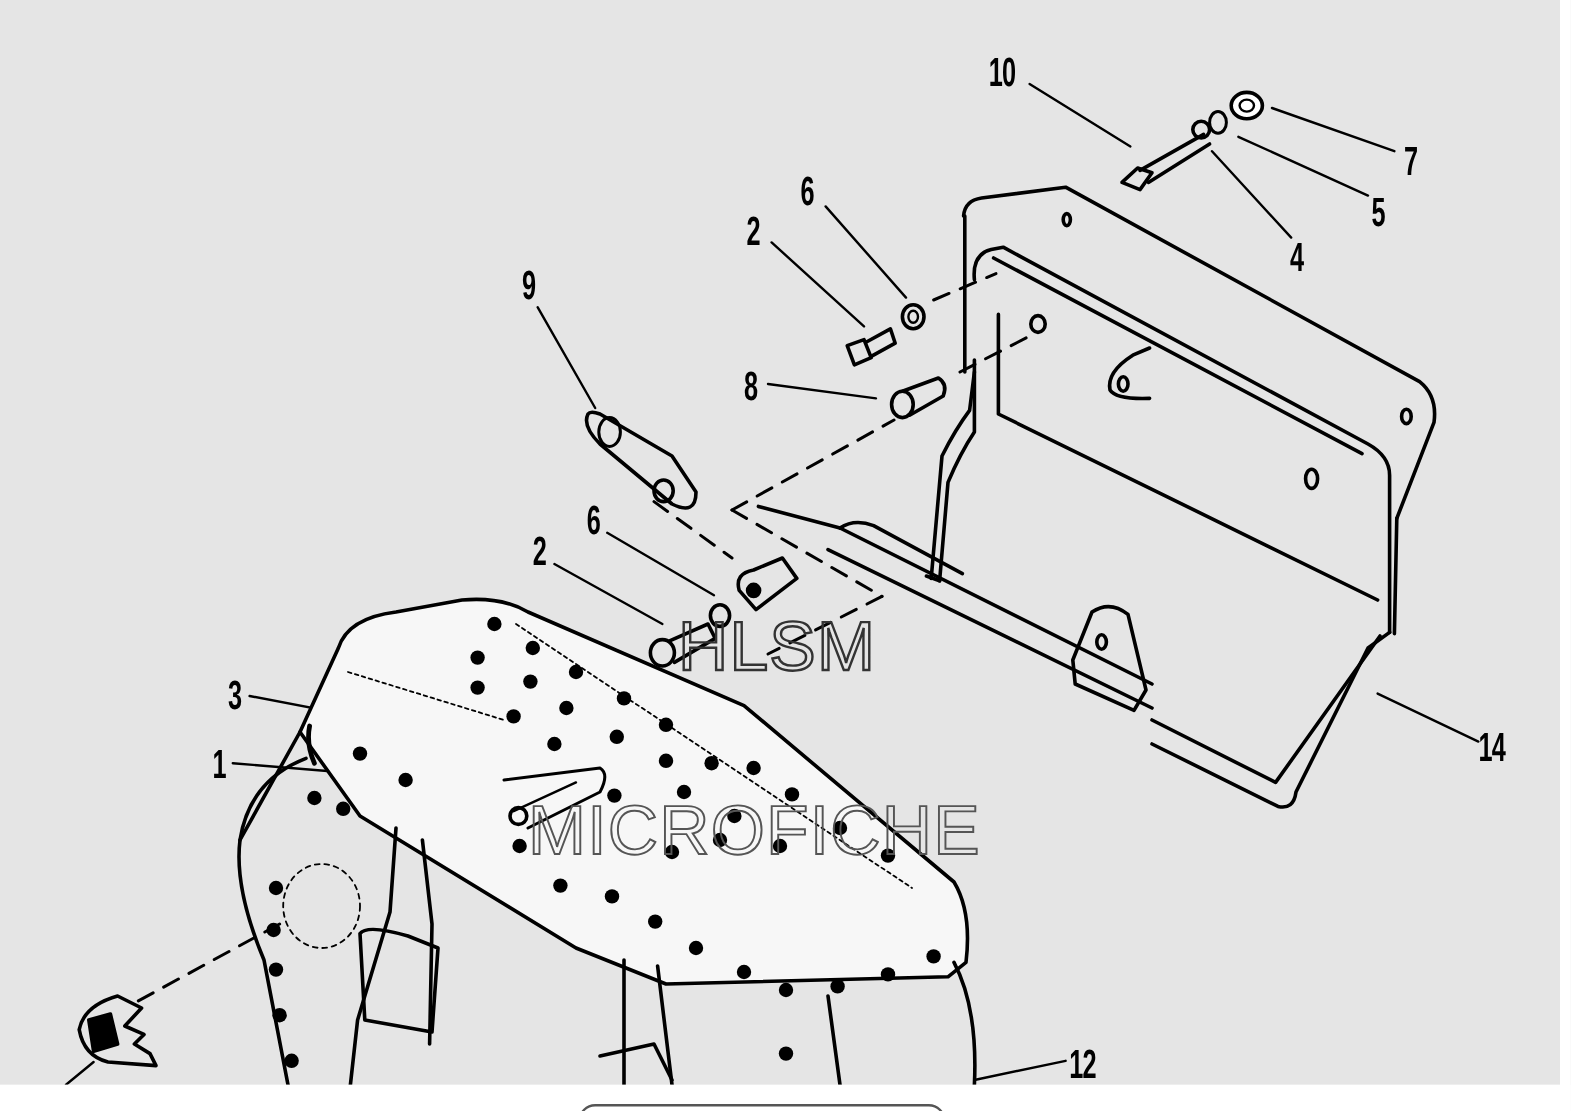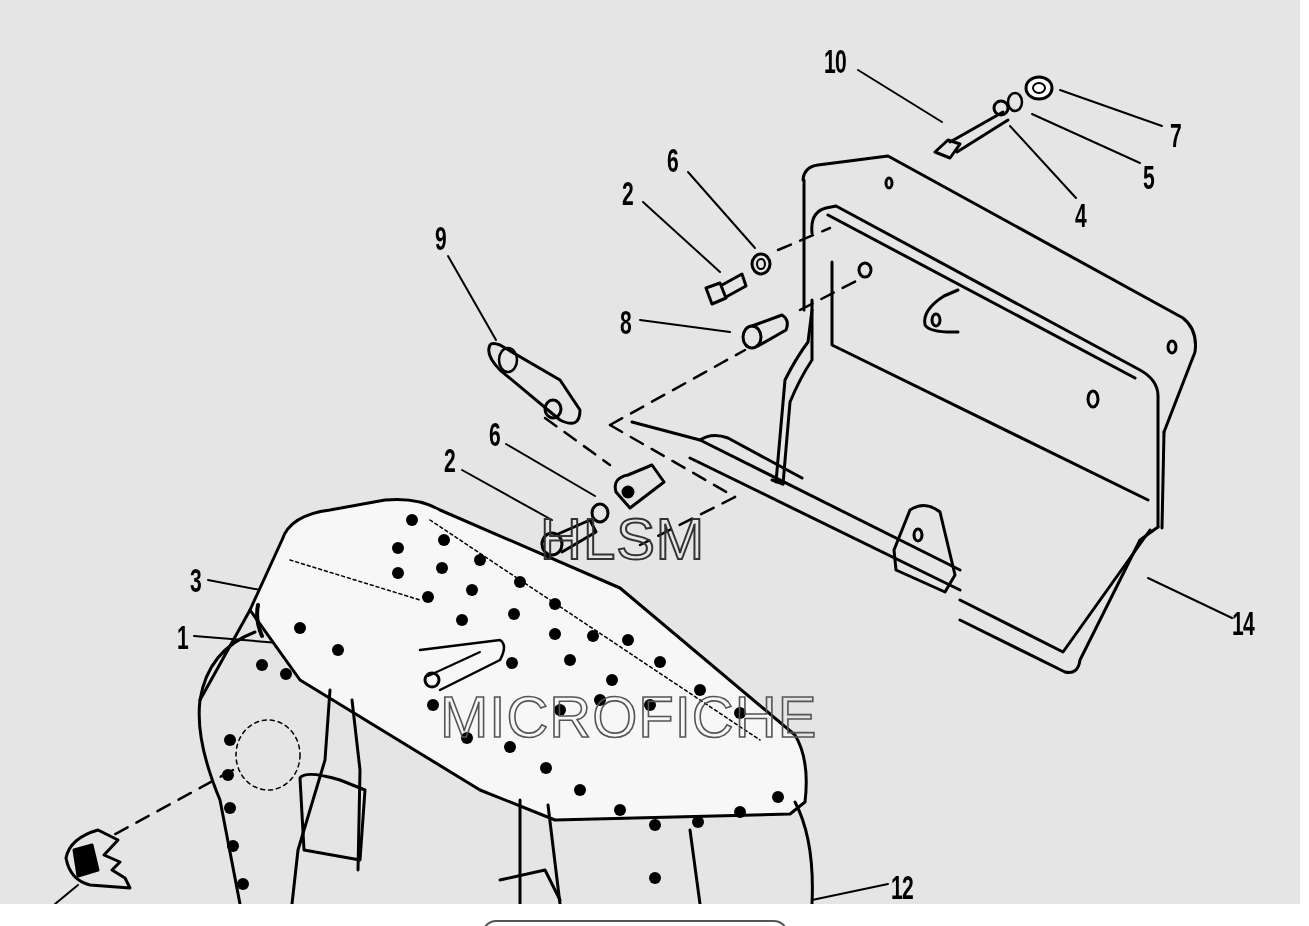--- a/index.html
+++ b/index.html
@@ -195,20 +195,20 @@
   <span class="callout" style="left:622px;top:176px">2</span>
   <span class="callout" style="left:435px;top:221px">9</span>
   <span class="callout" style="left:620px;top:305px">8</span>
   <span class="callout" style="left:489px;top:417px">6</span>
   <span class="callout" style="left:444px;top:443px">2</span>
   <span class="callout" style="left:190px;top:563px">3</span>
   <span class="callout" style="left:177px;top:620px">1</span>
   <span class="callout" style="left:1232px;top:606px">14</span>
   <span class="callout" style="left:891px;top:870px">12</span>
 
-  <div class="wm l1" style="left:540px;top:510px">HLSM</div>
-  <div class="wm" style="left:440px;top:688px">MICROFICHE</div>
+  <div class="wm l1" style="left:565px;top:510px">HLSM</div>
+  <div class="wm" style="left:440px;top:664px">MICROFICHE</div>
 </div>
 
 <div id="bottom-bar"></div>
 <div id="nav-pill">
   <span></span>
 </div>
 
 </body></html>

